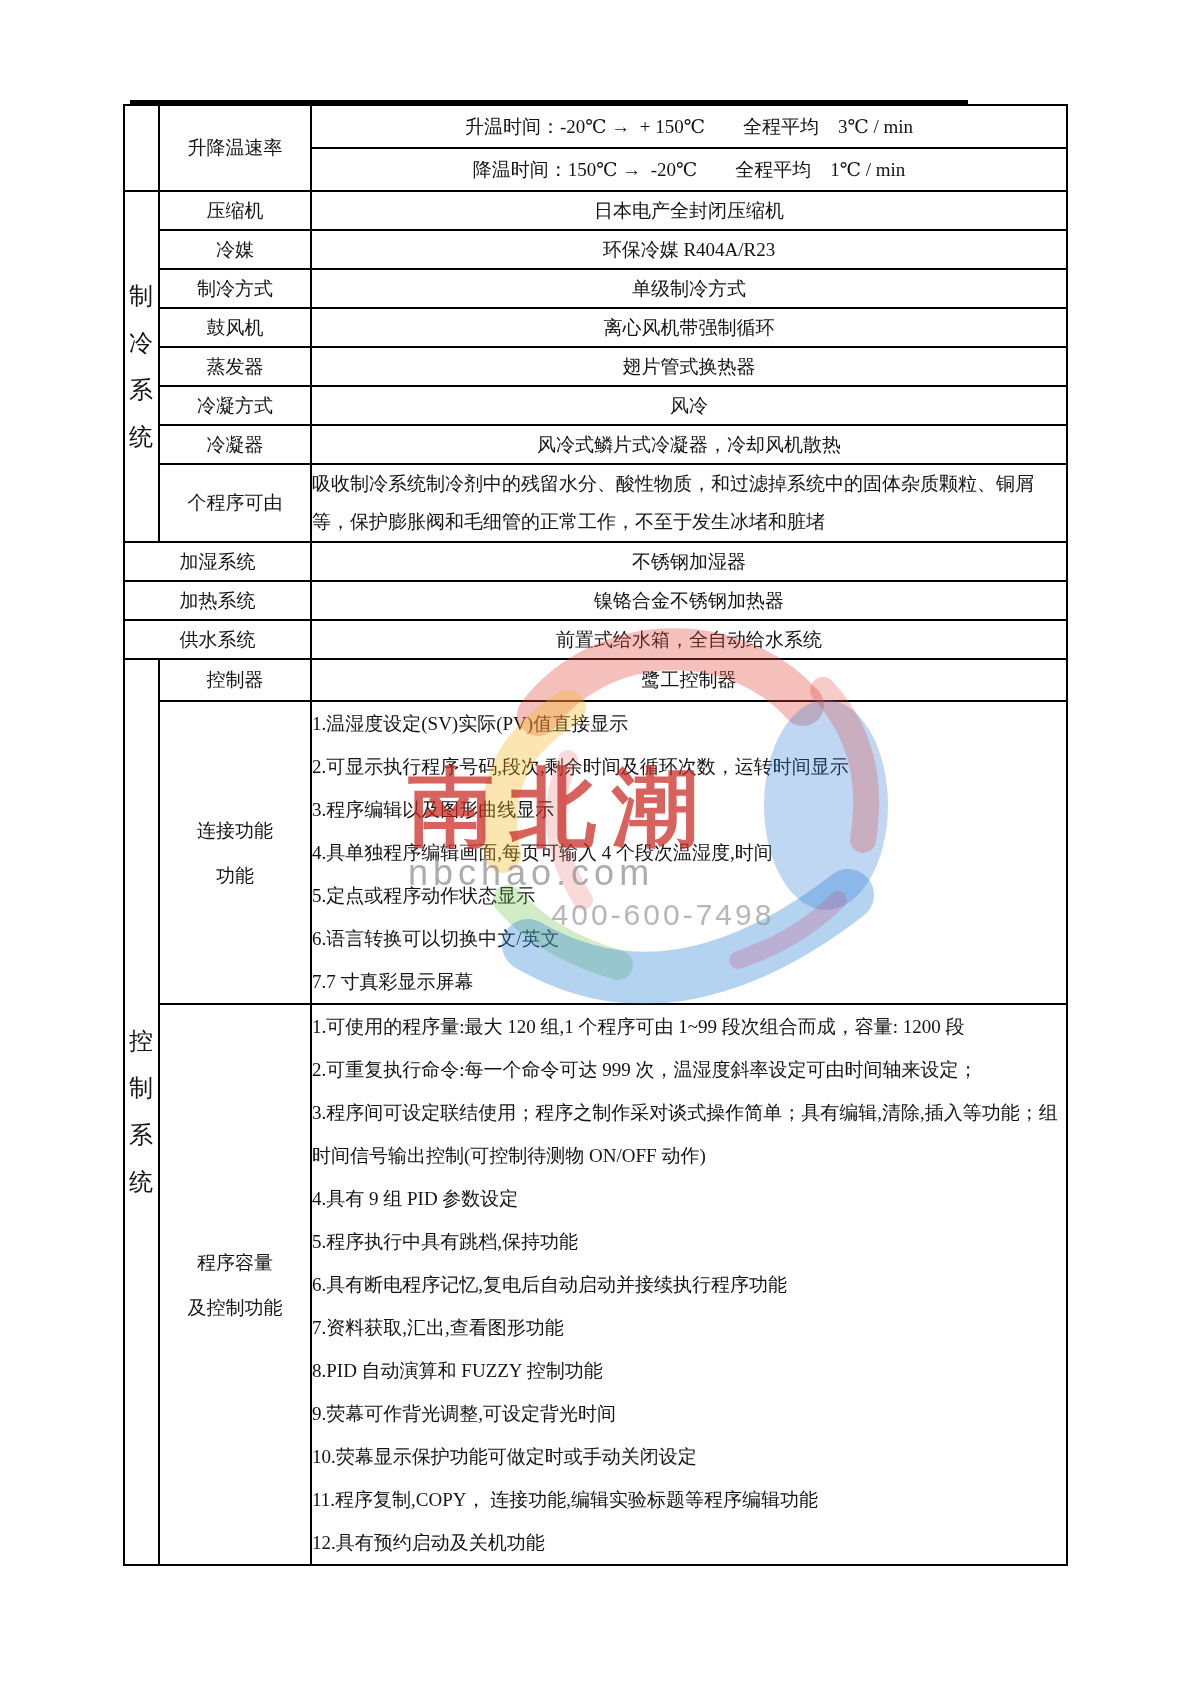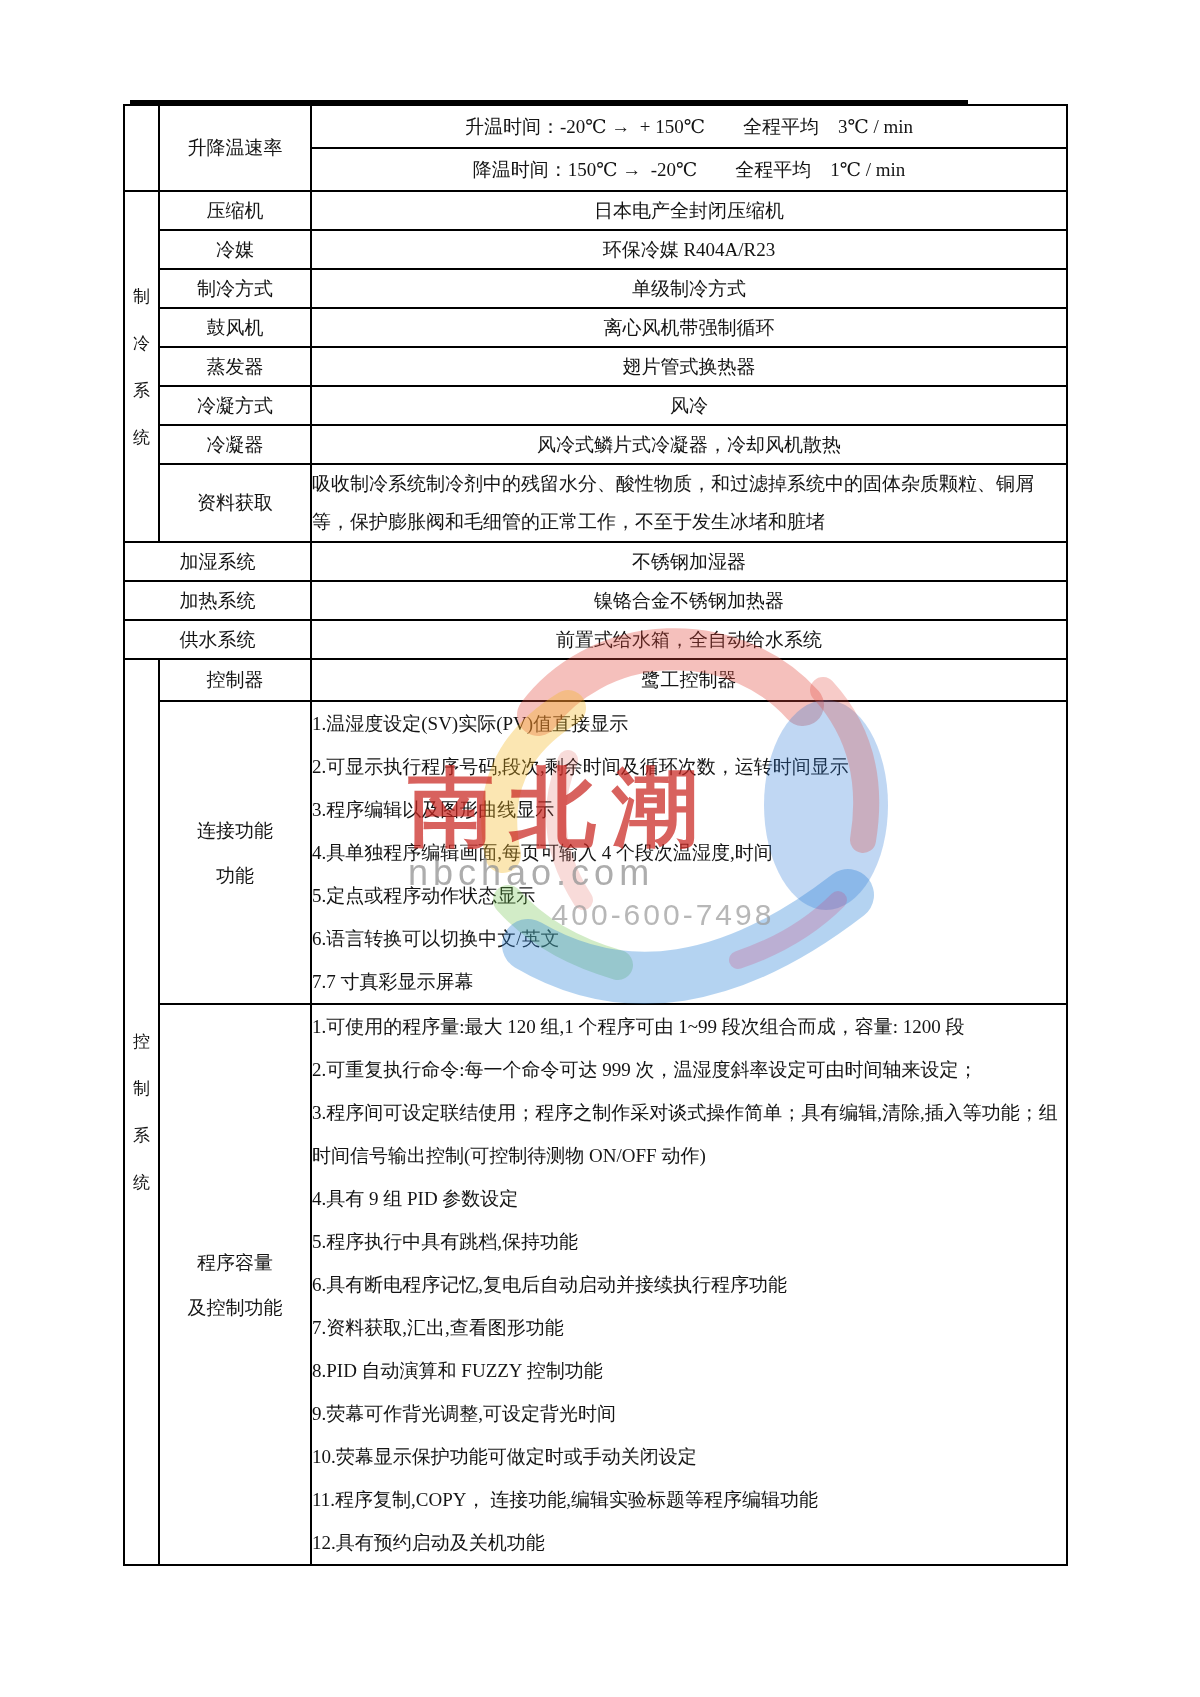--- a/index.html
+++ b/index.html
@@ -8,21 +8,21 @@
   .topbar{position:absolute;left:130px;top:100px;width:838px;height:6px;background:#000;}
   table.spec{position:absolute;left:123px;top:104px;width:943px;border-collapse:collapse;table-layout:fixed;}
   table.spec td{border:2px solid #000;padding:0;font-size:19px;vertical-align:middle;overflow:hidden;}
   .lab{text-align:center;}
   .val{text-align:center;white-space:pre-wrap;margin-left:48px;}
   .val-left{text-align:left;padding:2px 6px;line-height:38px;}
   tr.hr{height:43px;}   
   tr.hs{height:39px;}   
   tr.hc{height:42px;}   
   .vcell{vertical-align:middle;}
-  .vgroup{width:1.05em;margin:0 auto;word-break:break-all;line-height:47px;font-size:17px;text-align:center;}
+  .vgroup{width:1.05em;margin:0 auto;word-break:break-all;line-height:47px;font-size:24px;}
   .lab2 div{line-height:45px;text-align:center;}
   .list{text-align:left;padding:7px 6px 7px 5px;vertical-align:top;}
   .li{line-height:43px;white-space:pre-wrap;}
   
   .wm{position:absolute;left:408px;top:600px;width:510px;height:430px;pointer-events:none;}
   .wm svg{position:absolute;left:0;top:0;}
   .wm-brand{position:absolute;left:0;top:150px;width:100%;text-align:left;
             font-size:86px;font-weight:bold;letter-spacing:16px;color:rgba(201,38,32,0.72);}
   .wm-domain{position:absolute;left:0;top:252px;width:100%;text-align:left;
              font-family:"Liberation Sans","DejaVu Sans",sans-serif;
@@ -80,21 +80,21 @@
     </tr>
     <tr class="hs">
       <td class="lab">冷凝方式</td>
       <td class="val">风冷</td>
     </tr>
     <tr class="hs">
       <td class="lab">冷凝器</td>
       <td class="val">风冷式鳞片式冷凝器，冷却风机散热</td>
     </tr>
     <tr>
-      <td class="lab">资料获取</td>
+      <td class="lab">个程序可由</td>
       <td class="val-left">吸收制冷系统制冷剂中的残留水分、酸性物质，和过滤掉系统中的固体杂质颗粒、铜屑等，保护膨胀阀和毛细管的正常工作，不至于发生冰堵和脏堵</td>
     </tr>
 
     <tr class="hs">
       <td colspan="2" class="lab">加湿系统</td>
       <td class="val">不锈钢加湿器</td>
     </tr>
     <tr class="hs">
       <td colspan="2" class="lab">加热系统</td>
       <td class="val">镍铬合金不锈钢加热器</td>

